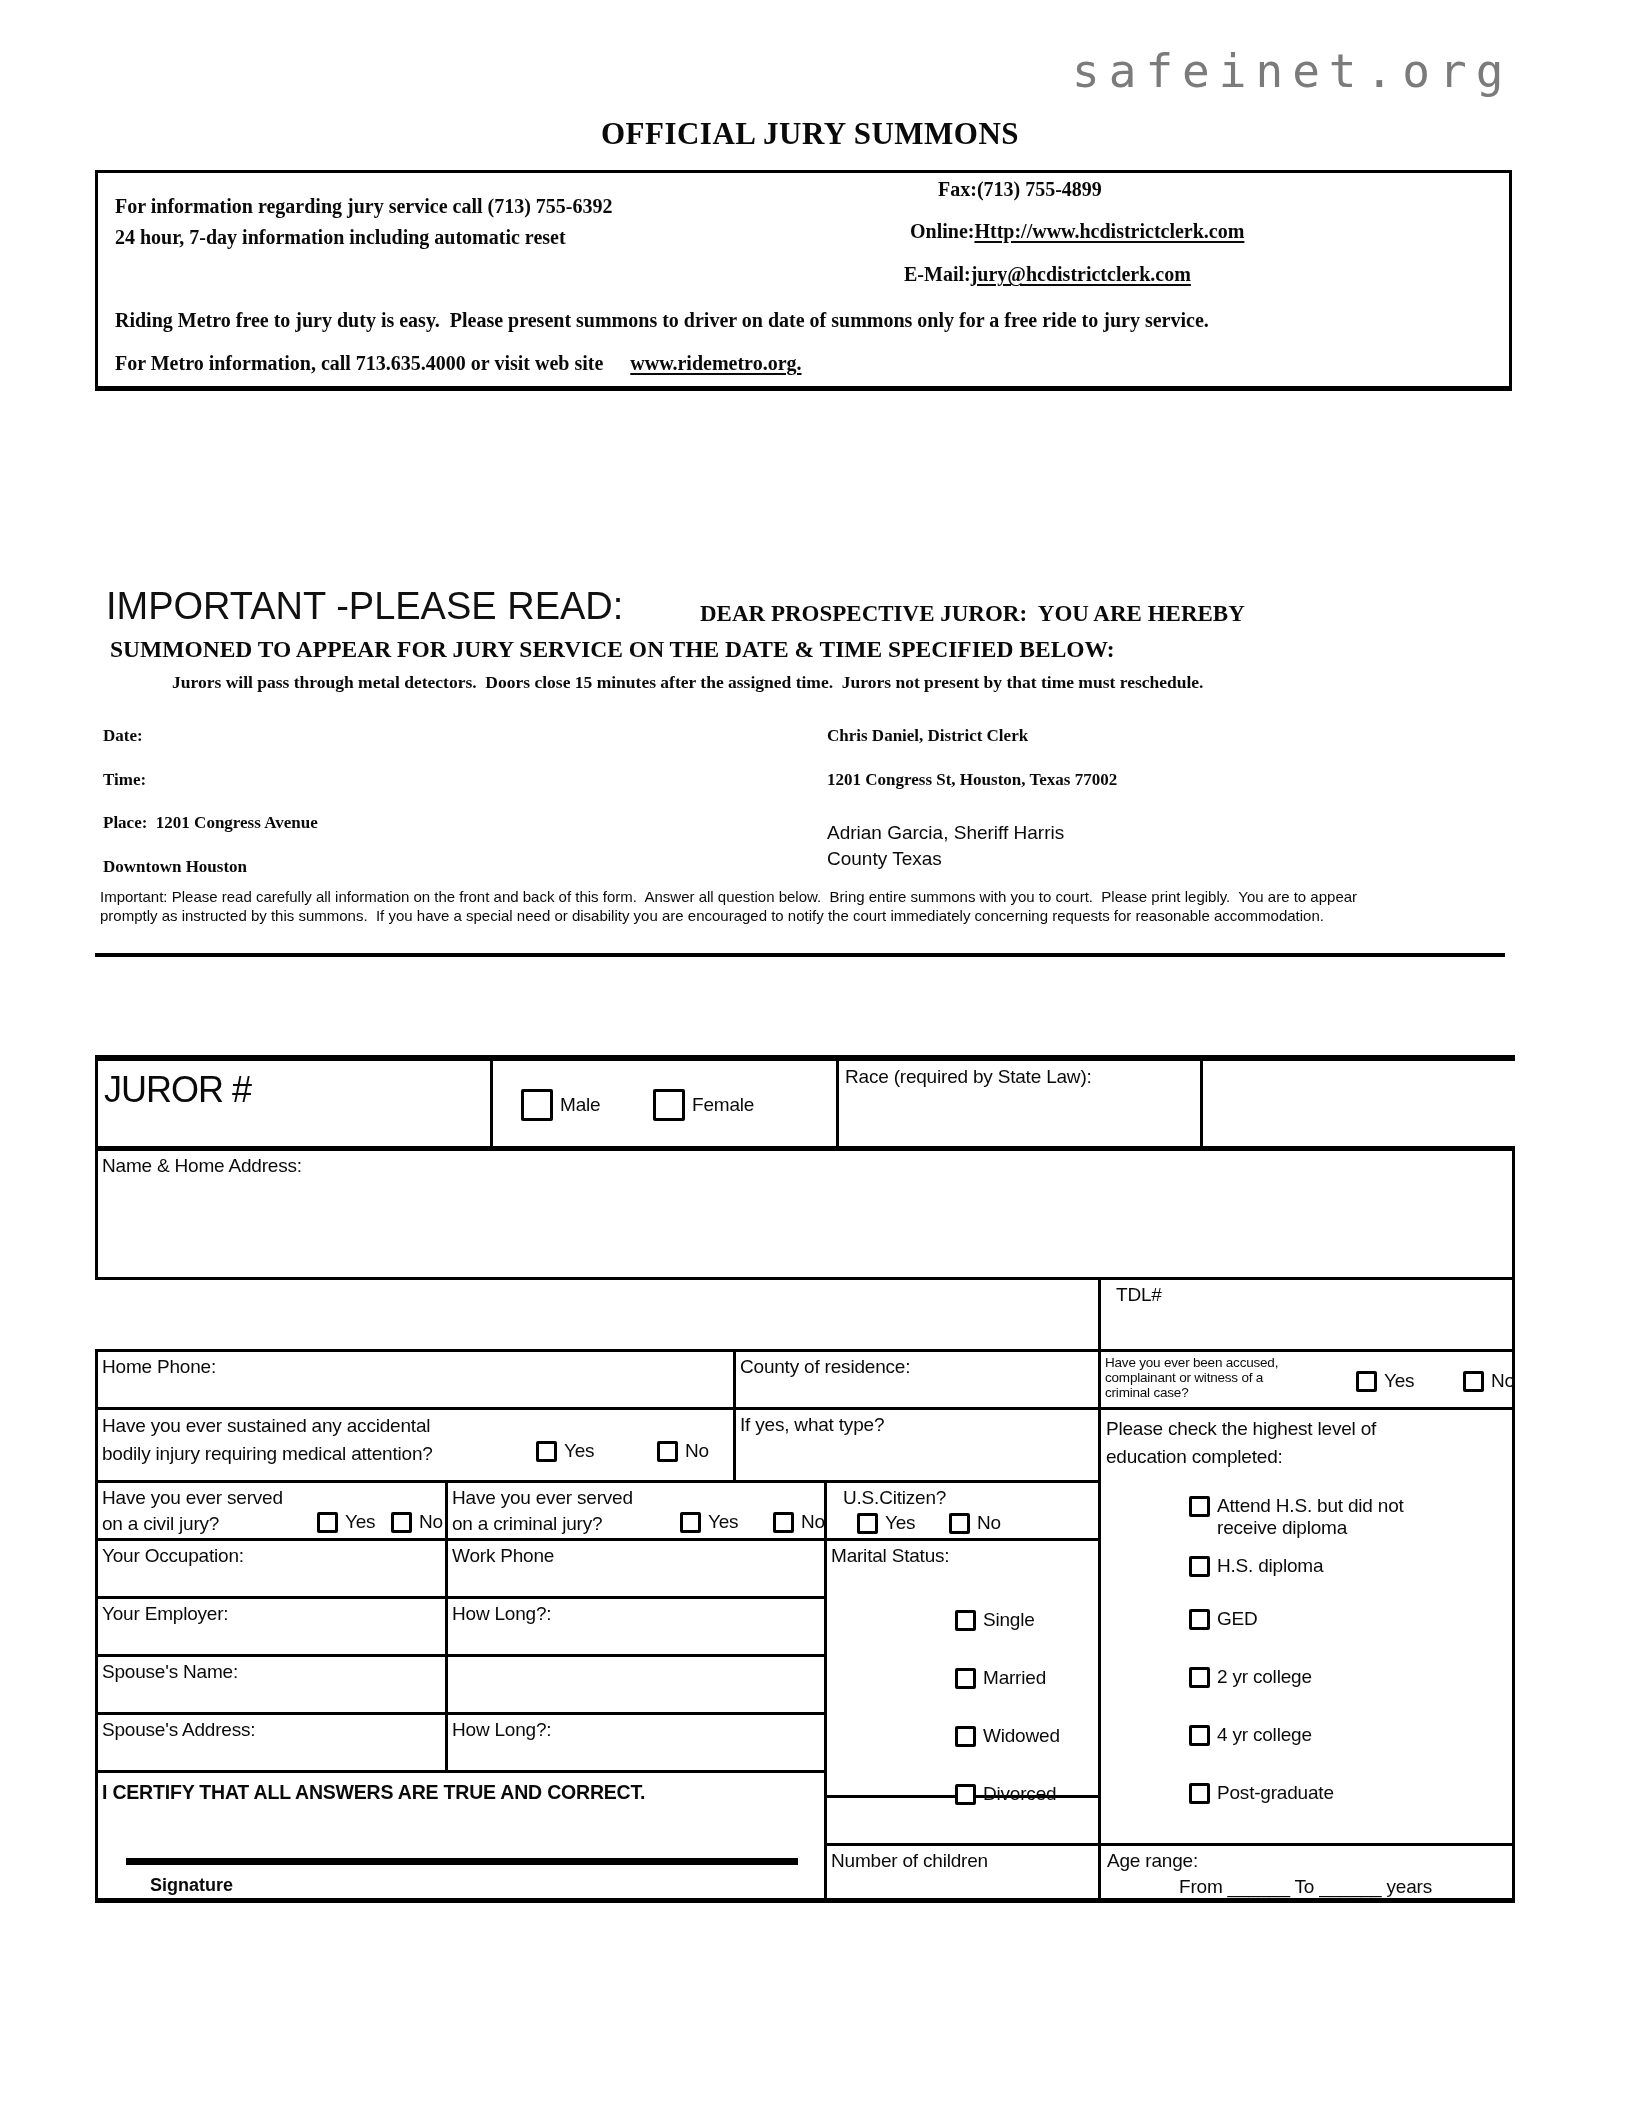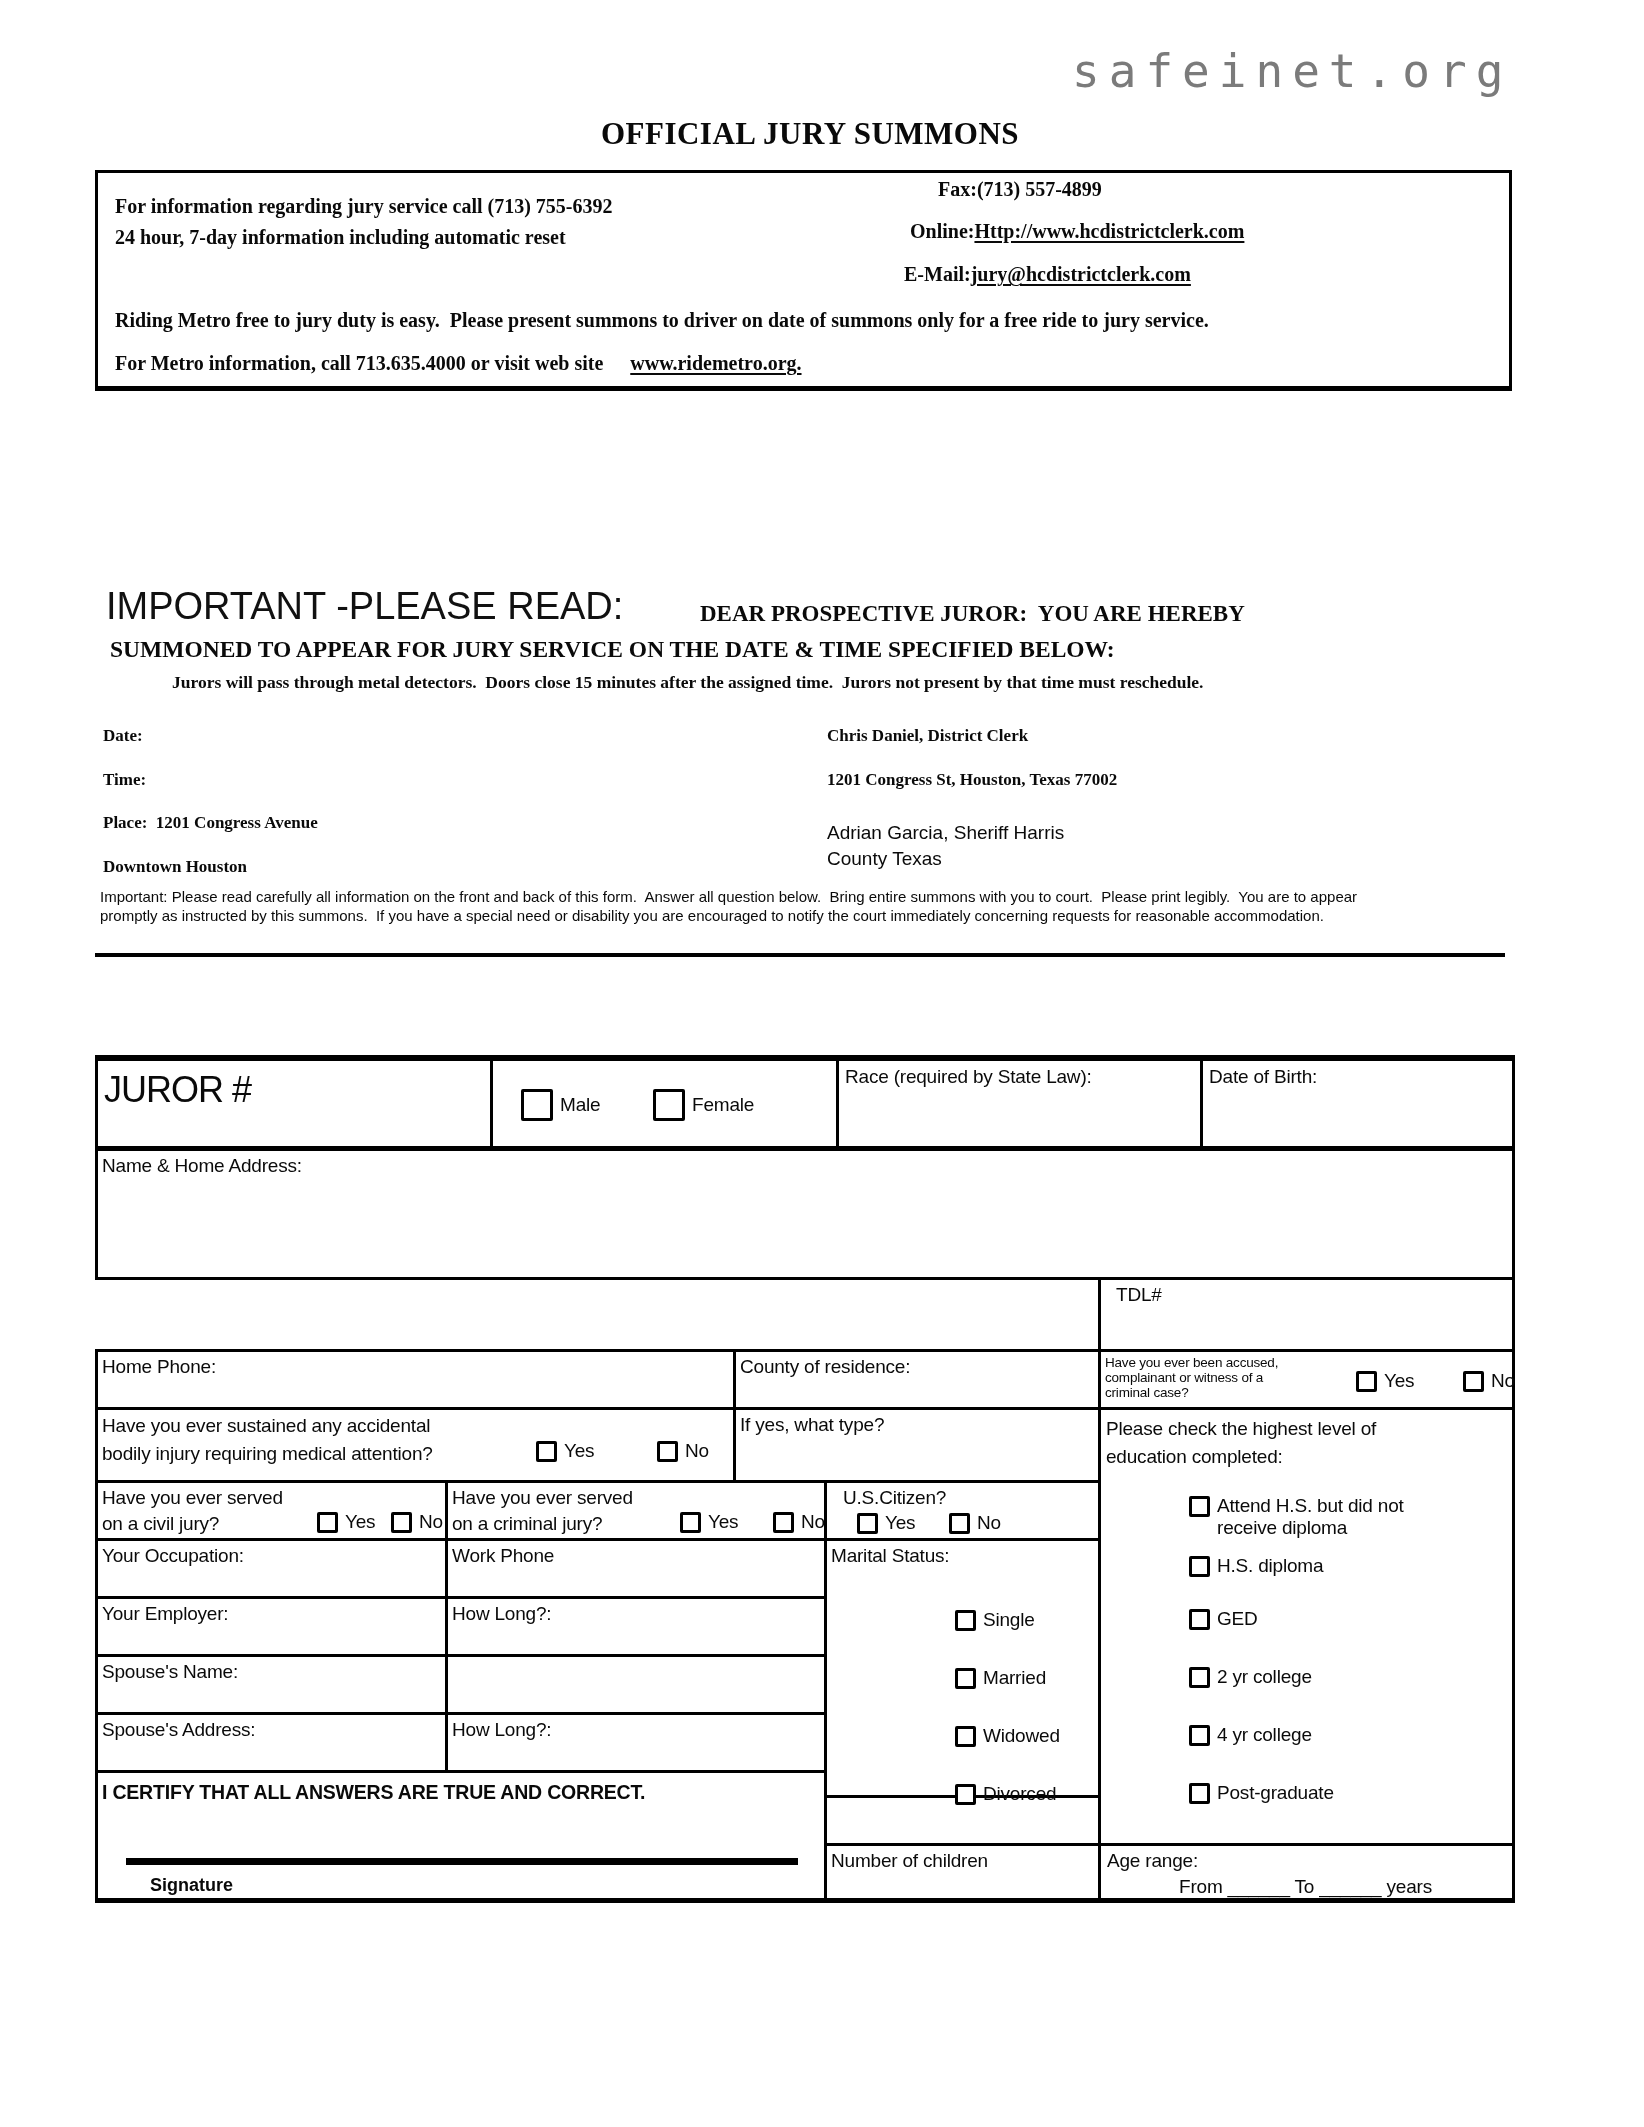--- a/index.html
+++ b/index.html
@@ -55,21 +55,21 @@
 <body>
 
 <div class="page">
 
   <div class="watermark" data-bind="watermark">safeinet.org</div>
   <div class="doc-title" data-bind="title">OFFICIAL JURY SUMMONS</div>
 
   <div class="info-box">
     <div class="t serifb" style="left:17px; top:22px;" data-bind="info_box.info_line1">For information regarding jury service call (713) 755-6392</div>
     <div class="t serifb" style="left:17px; top:53px;" data-bind="info_box.info_line2">24 hour, 7-day information including automatic reset</div>
-    <div class="t serifb" style="left:840px; top:5px;" data-bind="info_box.fax">Fax:(713) 557-4899</div>
+    <div class="t serifb" style="left:840px; top:5px;" data-bind="info_box.fax">Fax:(713) 755-4899</div>
     <div class="t serifb" style="left:812px; top:47px;"><span data-bind="info_box.online_label">Online:</span><span class="u" data-bind="info_box.online_url">Http://www.hcdistrictclerk.com</span></div>
     <div class="t serifb" style="left:806px; top:90px;"><span data-bind="info_box.email_label">E-Mail:</span><span class="u" data-bind="info_box.email_url">jury@hcdistrictclerk.com</span></div>
     <div class="t serifb" style="left:17px; top:136px;" data-bind="info_box.metro_line1">Riding Metro free to jury duty is easy.  Please present summons to driver on date of summons only for a free ride to jury service.</div>
     <div class="t serifb" style="left:17px; top:179px;"><span data-bind="info_box.metro_line2">For Metro information, call 713.635.4000 or visit web site</span><span class="u" style="margin-left:27px;" data-bind="info_box.metro_url">www.ridemetro.org.</span></div>
   </div>
 
   <div class="imp-heading" data-bind="notice.heading">IMPORTANT -PLEASE READ:</div>
   <div class="dear serifb" data-bind="notice.dear">DEAR PROSPECTIVE JUROR:  YOU ARE HEREBY</div>
   <div class="summoned serifb" data-bind="notice.summoned">SUMMONED TO APPEAR FOR JURY SERVICE ON THE DATE &amp; TIME SPECIFIED BELOW:</div>
   <div class="note serifb" data-bind="notice.note">Jurors will pass through metal detectors.  Doors close 15 minutes after the assigned time.  Jurors not present by that time must reschedule.</div>
@@ -100,23 +100,20 @@
       <span data-bind="form.male_label">Male</span>
     </div>
     <div class="opt" style="left:160px; top:27px;">
       <span class="cb big"></span>
       <span data-bind="form.female_label">Female</span>
     </div>
   </div>
   <div class="cell" style="left:836px; top:1058px; width:367px; height:93px;">
     <div class="lbl" style="left:6px; top:5px;" data-bind="form.race_label">Race (required by State Law):</div>
   </div>
-  <div class="cell" style="left:1200px; top:1058px; width:315px; height:93px;">
-    <div class="lbl" style="left:6px; top:5px;" data-bind="form.dob_label">Date of Birth:</div>
-  </div>
   <div class="rule" style="left:95px; top:1146px; width:1420px; height:5px;"></div>
 
   <div class="cell" style="left:95px; top:1148px; width:1420px; height:132px;">
     <div class="lbl" style="left:4px; top:4px;" data-bind="form.name_address_label">Name &amp; Home Address:</div>
   </div>
 
   <div class="cell" style="left:1098px; top:1277px; width:417px; height:75px;">
     <div class="lbl" style="left:15px; top:4px;" data-bind="form.tdl_label">TDL#</div>
   </div>
 

